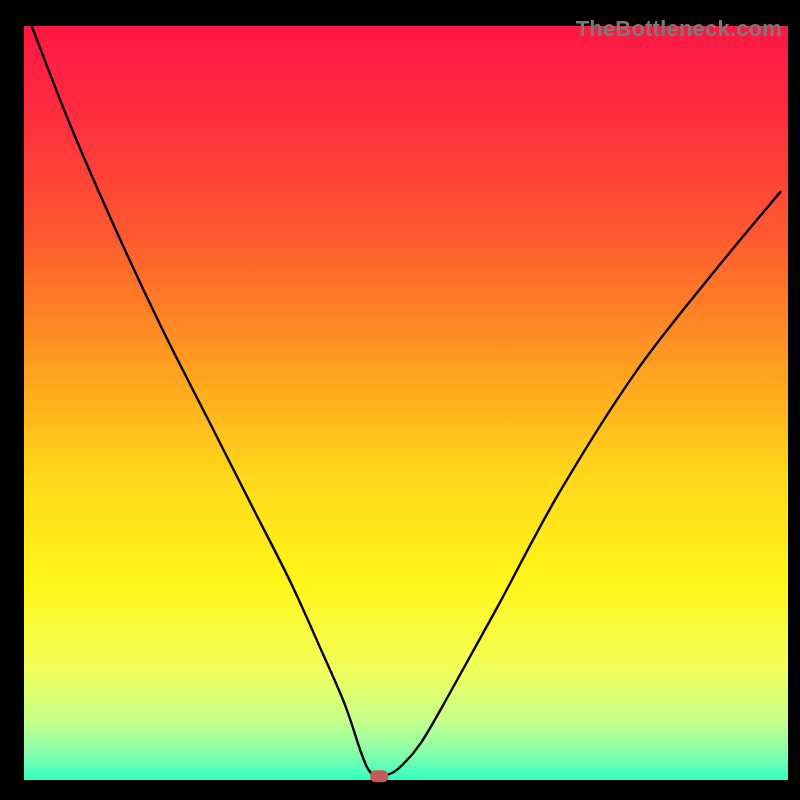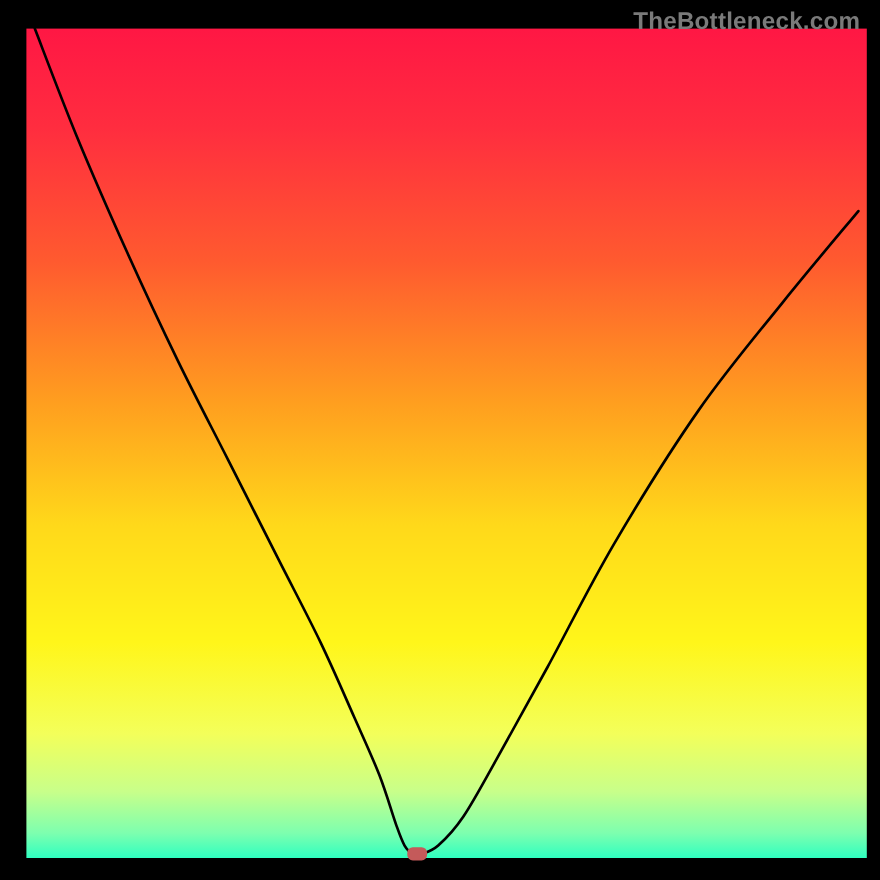--- a/index.html
+++ b/index.html
@@ -11,21 +11,21 @@
     overflow: hidden;
   }
   .wrap {
     position: relative;
     width: 800px;
     height: 800px;
     background: #000;
   }
   .watermark {
     position: absolute;
-    top: 6px;
+    top: 16px;
     right: 18px;
     font-family: Arial, Helvetica, sans-serif;
     font-size: 22px;
     font-weight: 600;
     color: #7a7a7a;
     letter-spacing: 0.2px;
     z-index: 5;
     text-align: right;
   }
   svg { display: block; }

